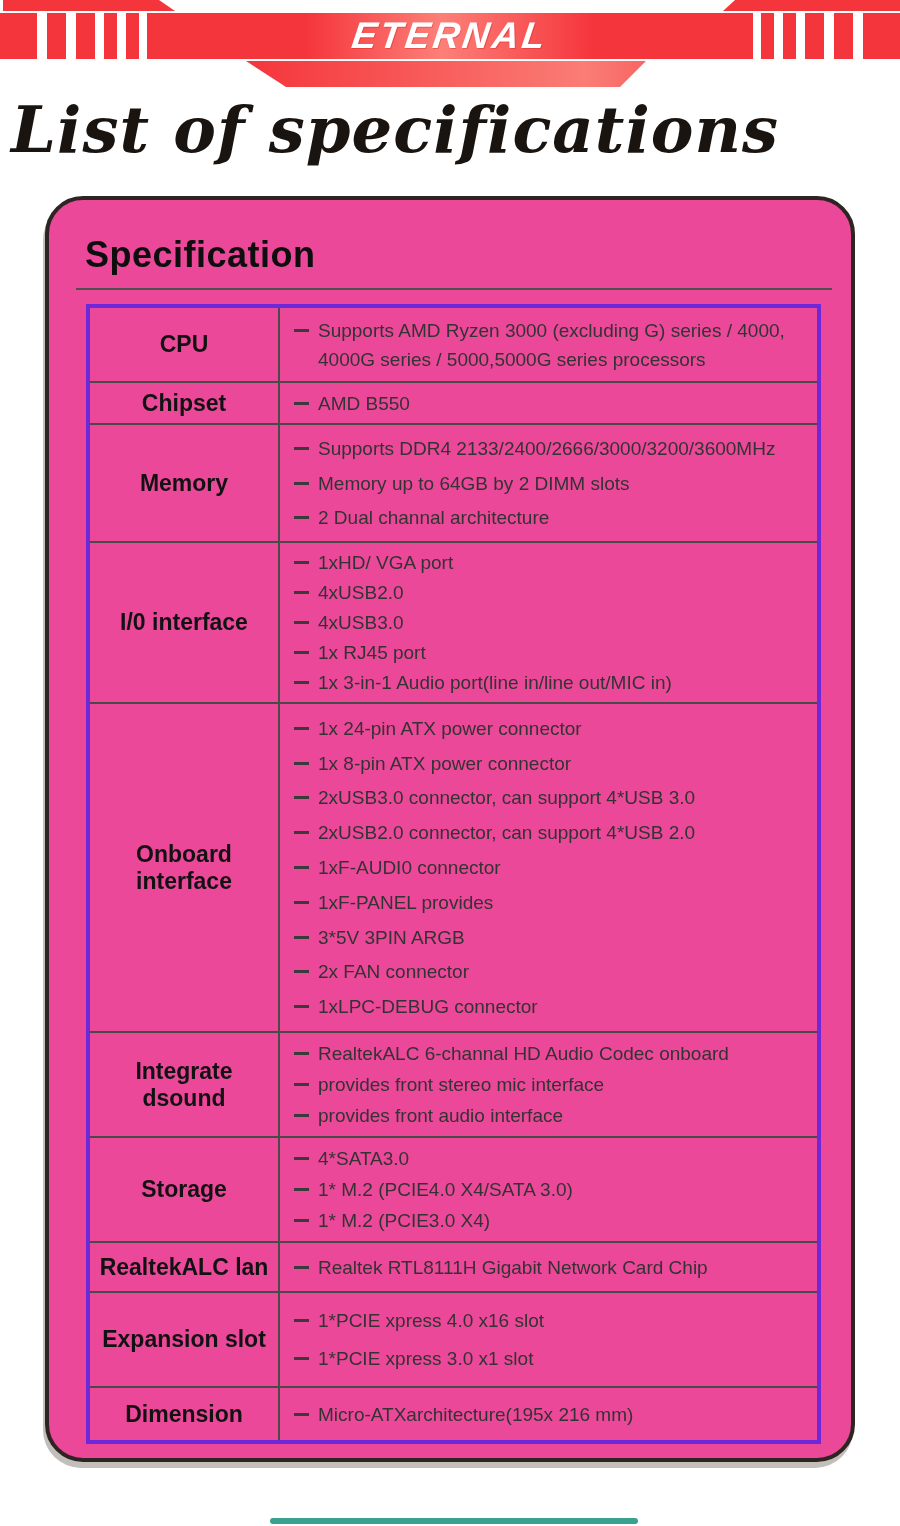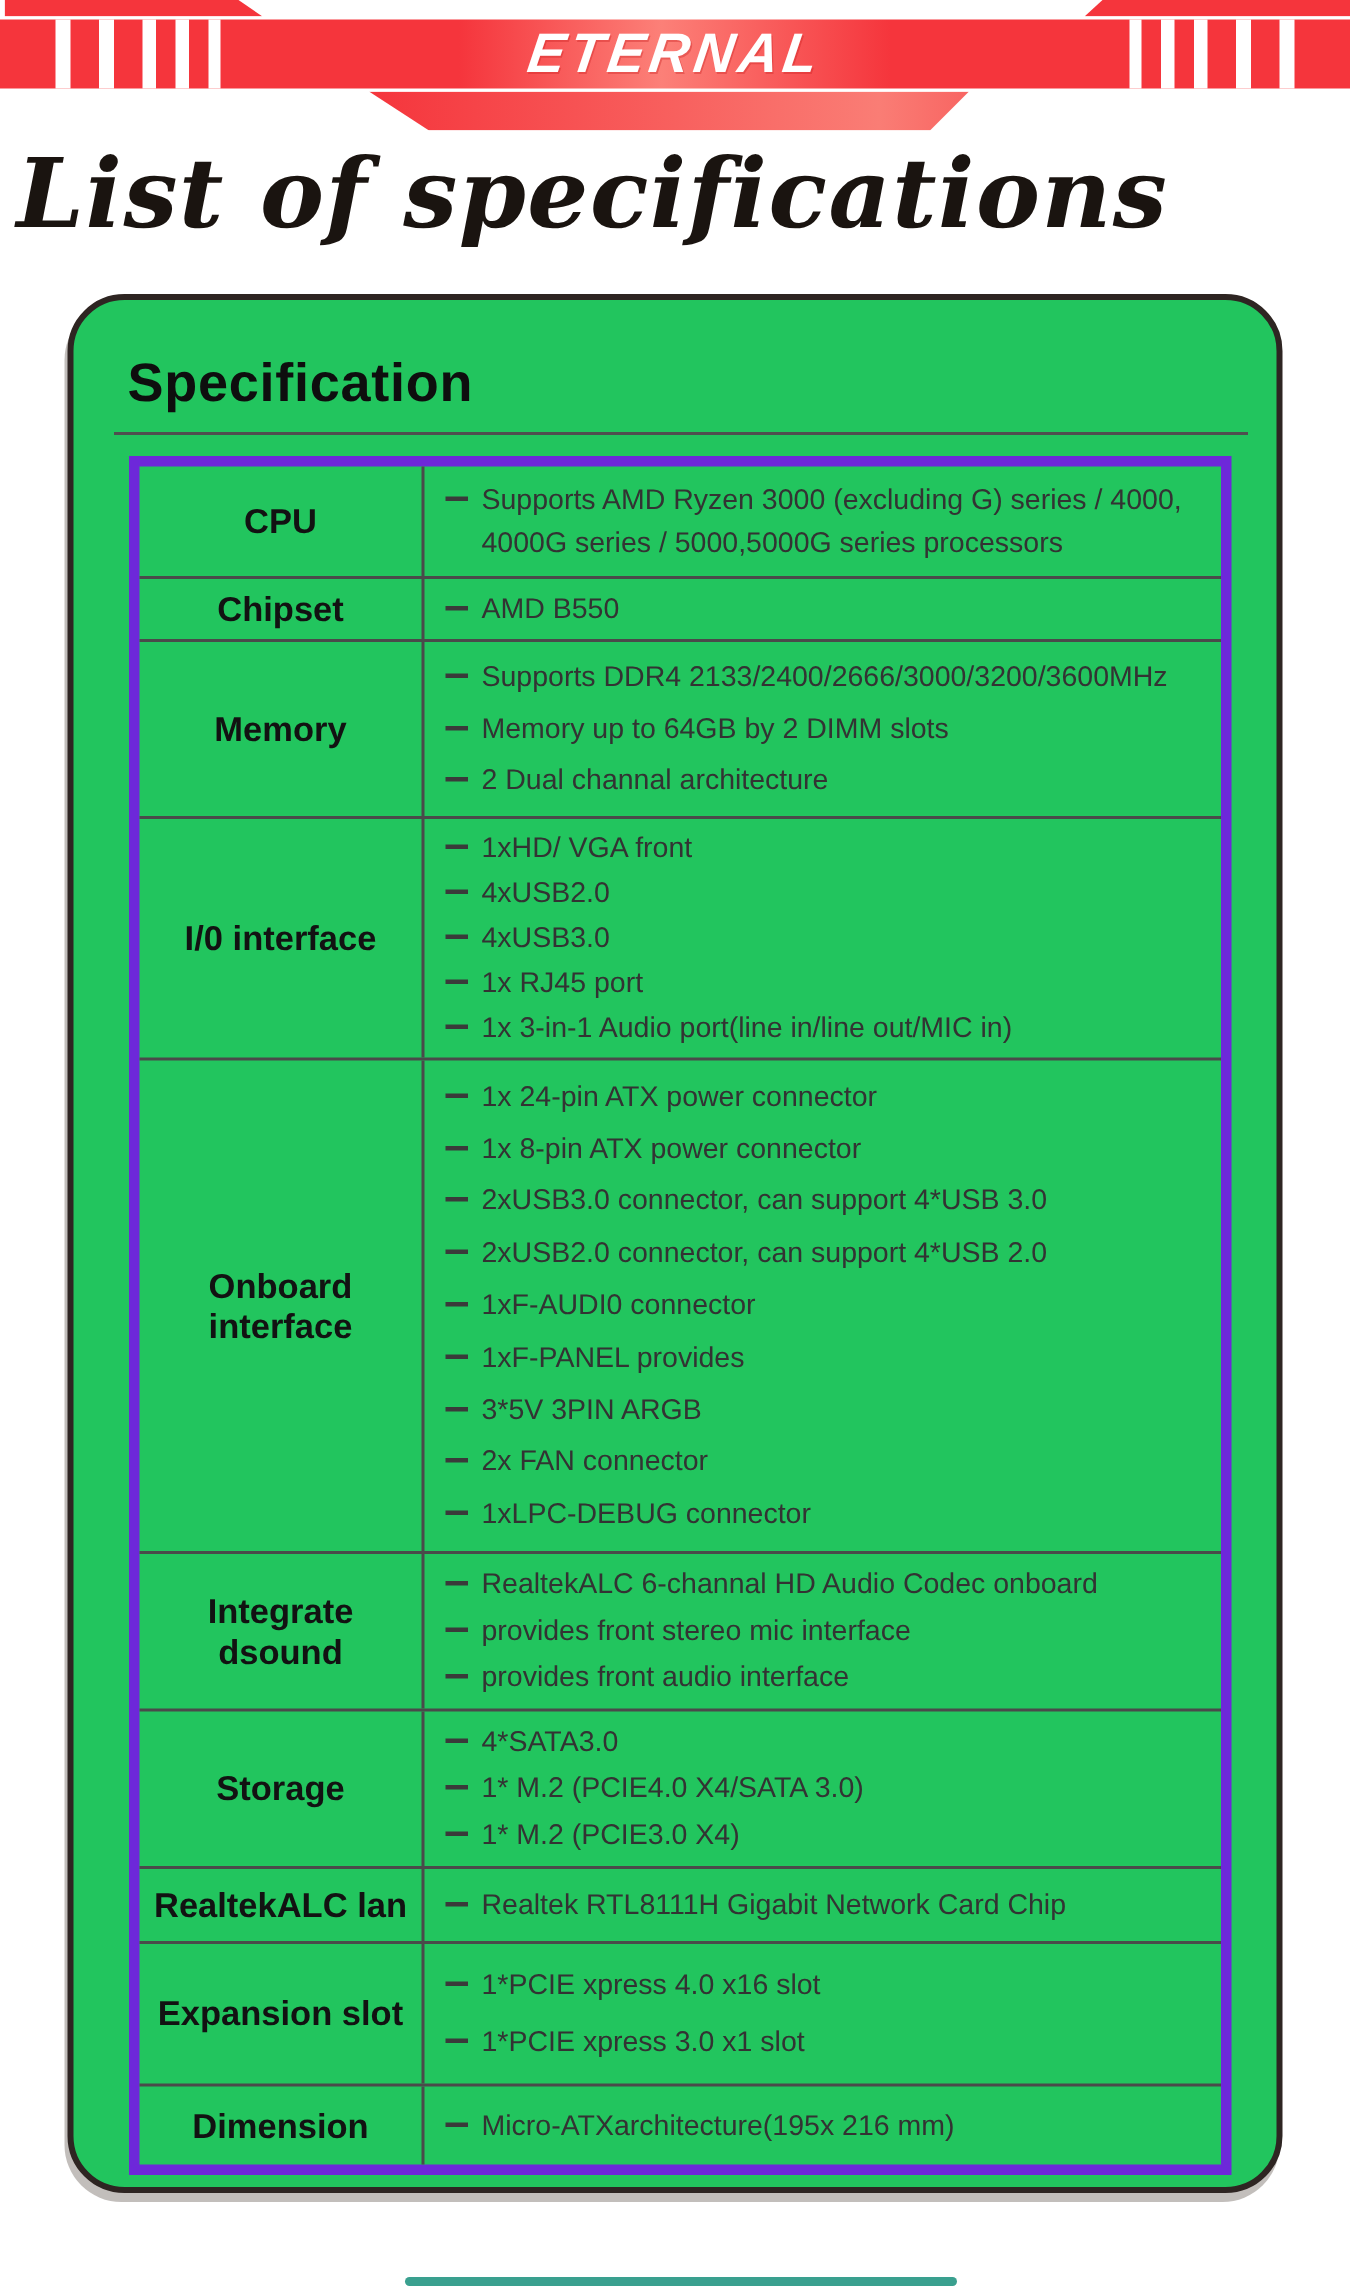--- a/index.html
+++ b/index.html
@@ -23,27 +23,27 @@
     background:linear-gradient(90deg,#f5353c 0%,#fa7d75 85%,#f86562 100%);
     clip-path:polygon(0 0, 100% 0, calc(100% - 26px) 100%, 40px 100%); }
 
   
   .page-title { position:absolute; left:0; top:92px; width:790px; text-align:center;
     font-family:"DejaVu Serif", serif; font-style:italic; font-weight:bold;
     font-size:64px; color:#1a1410; letter-spacing:1px; }
 
   
   .card { position:absolute; left:45px; top:196px; width:810px; height:1266px;
-    border:4px solid #2e2522; border-radius:38px; background:#22c55e;
+    border:4px solid #2e2522; border-radius:38px; background:#ec4899;
     box-shadow:-2px 6px 0 rgba(80,68,60,.35); }
   .card-heading { margin:34px 0 0 36px; font-size:36px; font-weight:bold; color:#0e0e0e; letter-spacing:.5px; }
   .heading-rule { margin:12px 0 0 27px; width:756px; border-top:2px solid #4f4f4f; }
 
   
-  .spec-table { margin:14px 0 0 37px; width:735px; border:7px solid #6d28d9; }
+  .spec-table { margin:14px 0 0 37px; width:735px; border:4px solid #6d28d9; }
   .spec-row { display:flex; border-bottom:2px solid #4a4a4a; }
   .spec-row:last-child { border-bottom:none;justify-content:flex-end; }
   .spec-label { width:190px; flex:0 0 190px; border-right:2px solid #4a4a4a;
     display:flex; align-items:center; justify-content:center; text-align:center;
     font-size:23px; font-weight:bold; color:#121212; padding:2px 6px; line-height:1.15; }
   .spec-items { list-style:none; flex:1 1 auto; display:flex; flex-direction:column;
     justify-content:space-evenly; padding:4px 8px 4px 14px; }
   .spec-items li { font-size:19px; line-height:29px; color:#333333;
     padding-left:24px; text-indent:-24px; }
   .spec-items li::before { content:""; display:inline-block; width:15px; height:3px;
@@ -107,21 +107,21 @@
       <ul class="spec-items">
         <li>Supports DDR4 2133/2400/2666/3000/3200/3600MHz</li>
         <li>Memory up to 64GB by 2 DIMM slots</li>
         <li>2 Dual channal architecture</li>
       </ul>
     </div>
 
     <div class="spec-row r3">
       <div class="spec-label">I/0 interface</div>
       <ul class="spec-items">
-        <li>1xHD/ VGA front</li>
+        <li>1xHD/ VGA port</li>
         <li>4xUSB2.0</li>
         <li>4xUSB3.0</li>
         <li>1x RJ45 port</li>
         <li>1x 3-in-1 Audio port(line in/line out/MIC in)</li>
       </ul>
     </div>
 
     <div class="spec-row r4">
       <div class="spec-label">Onboard interface</div>
       <ul class="spec-items">

